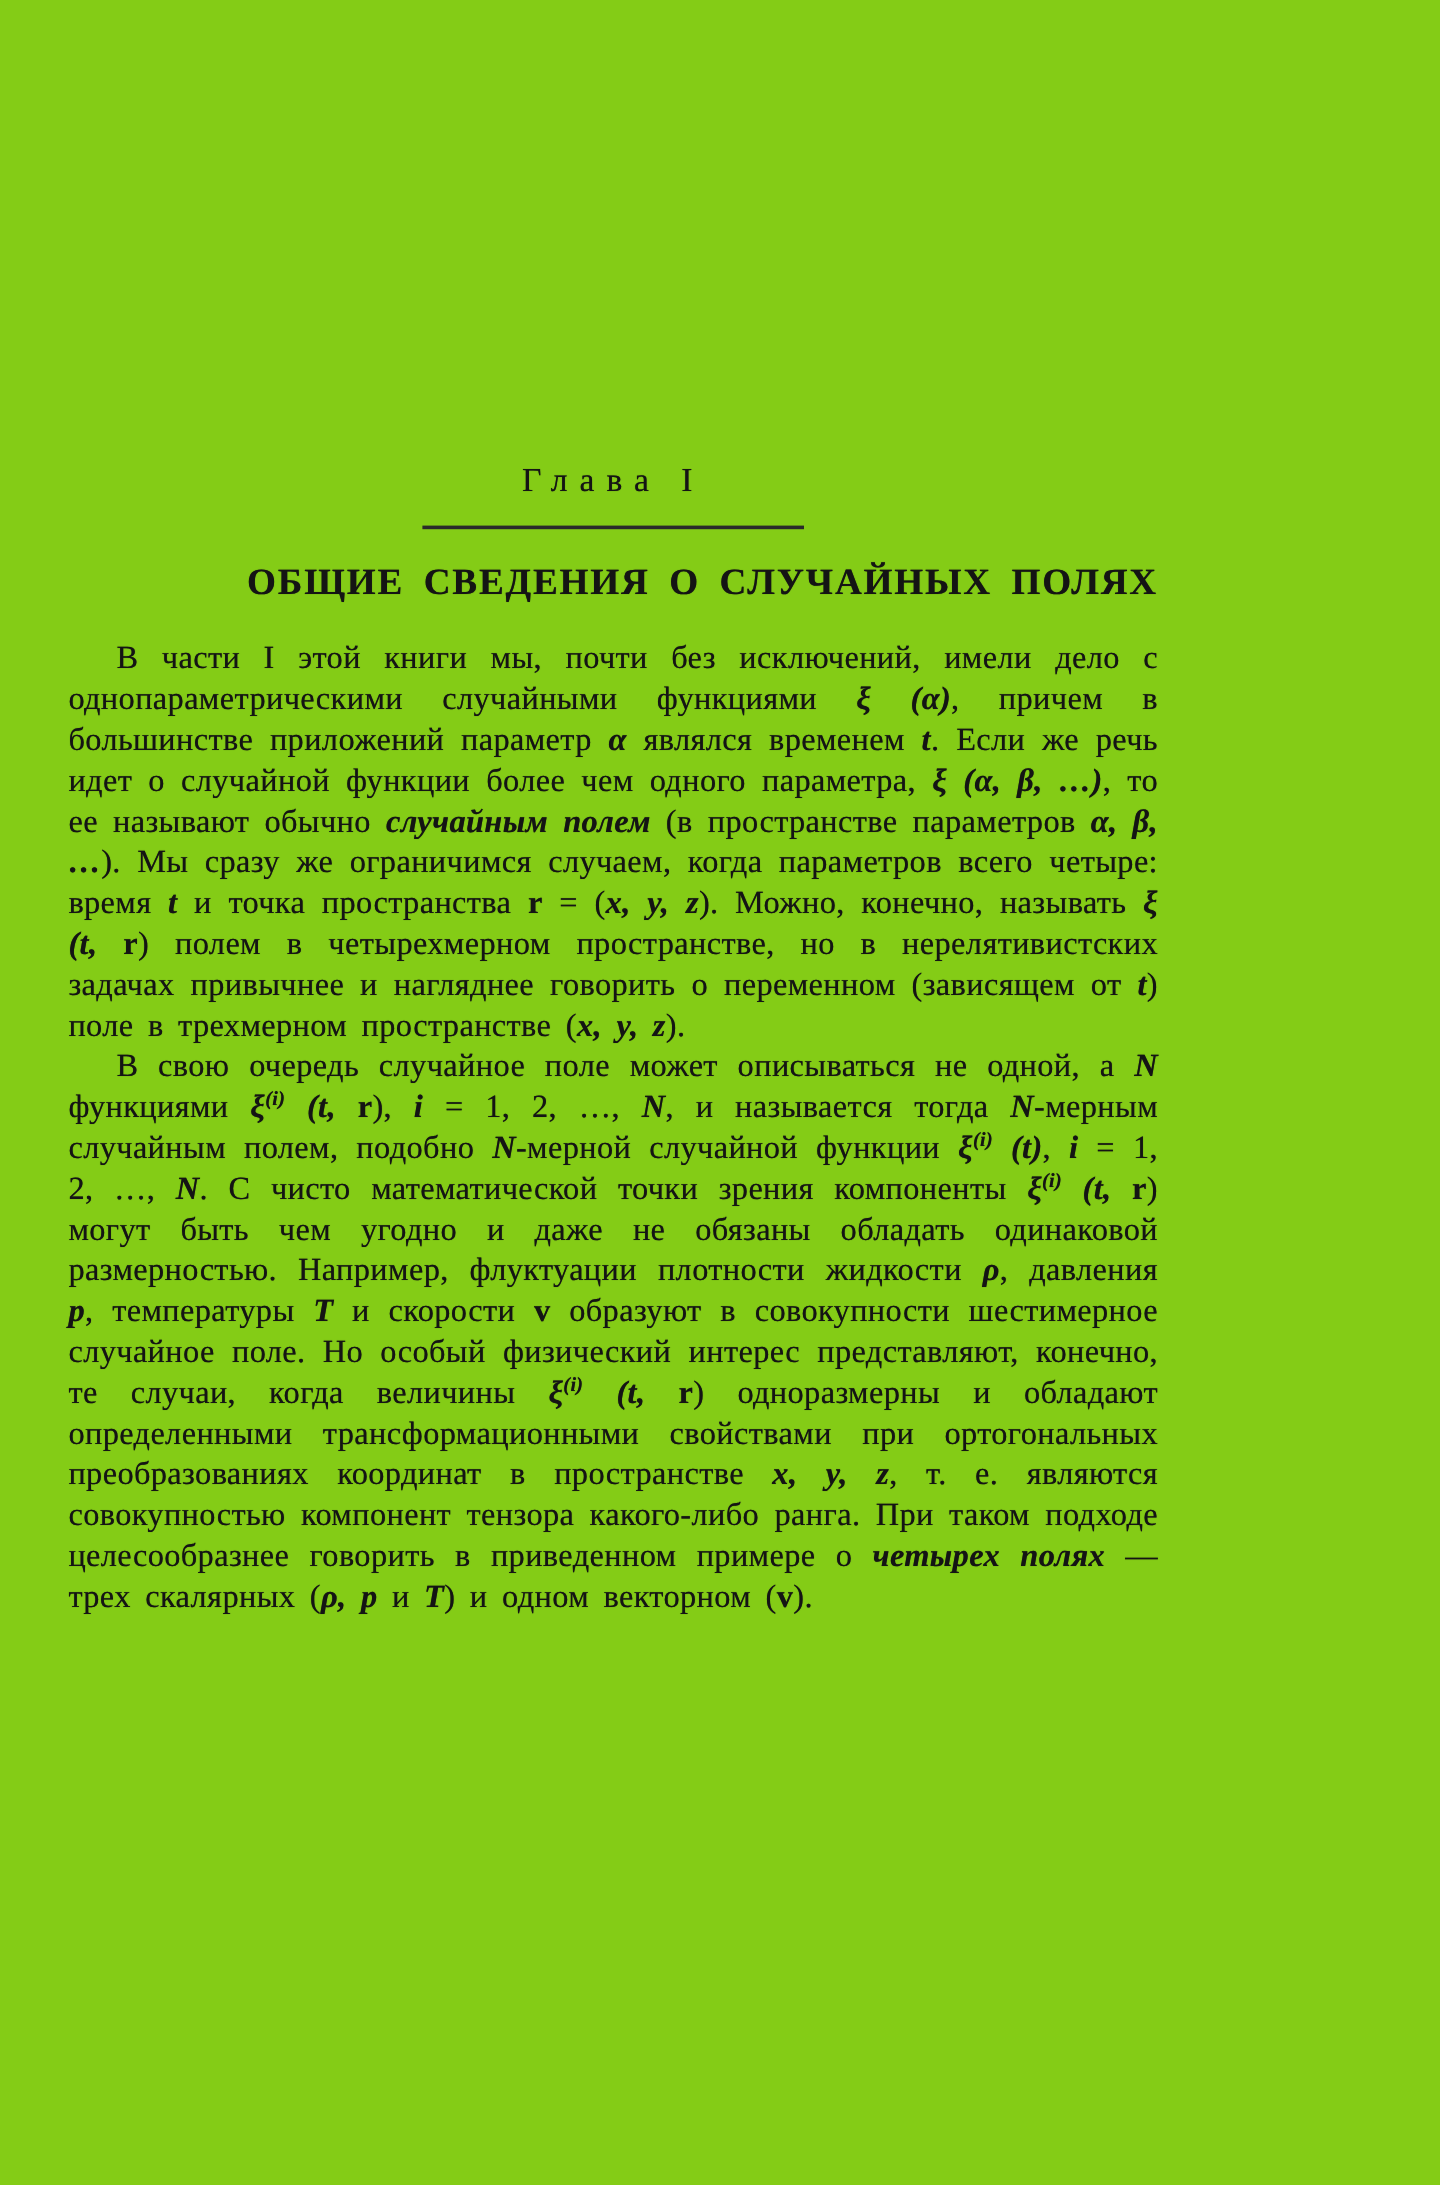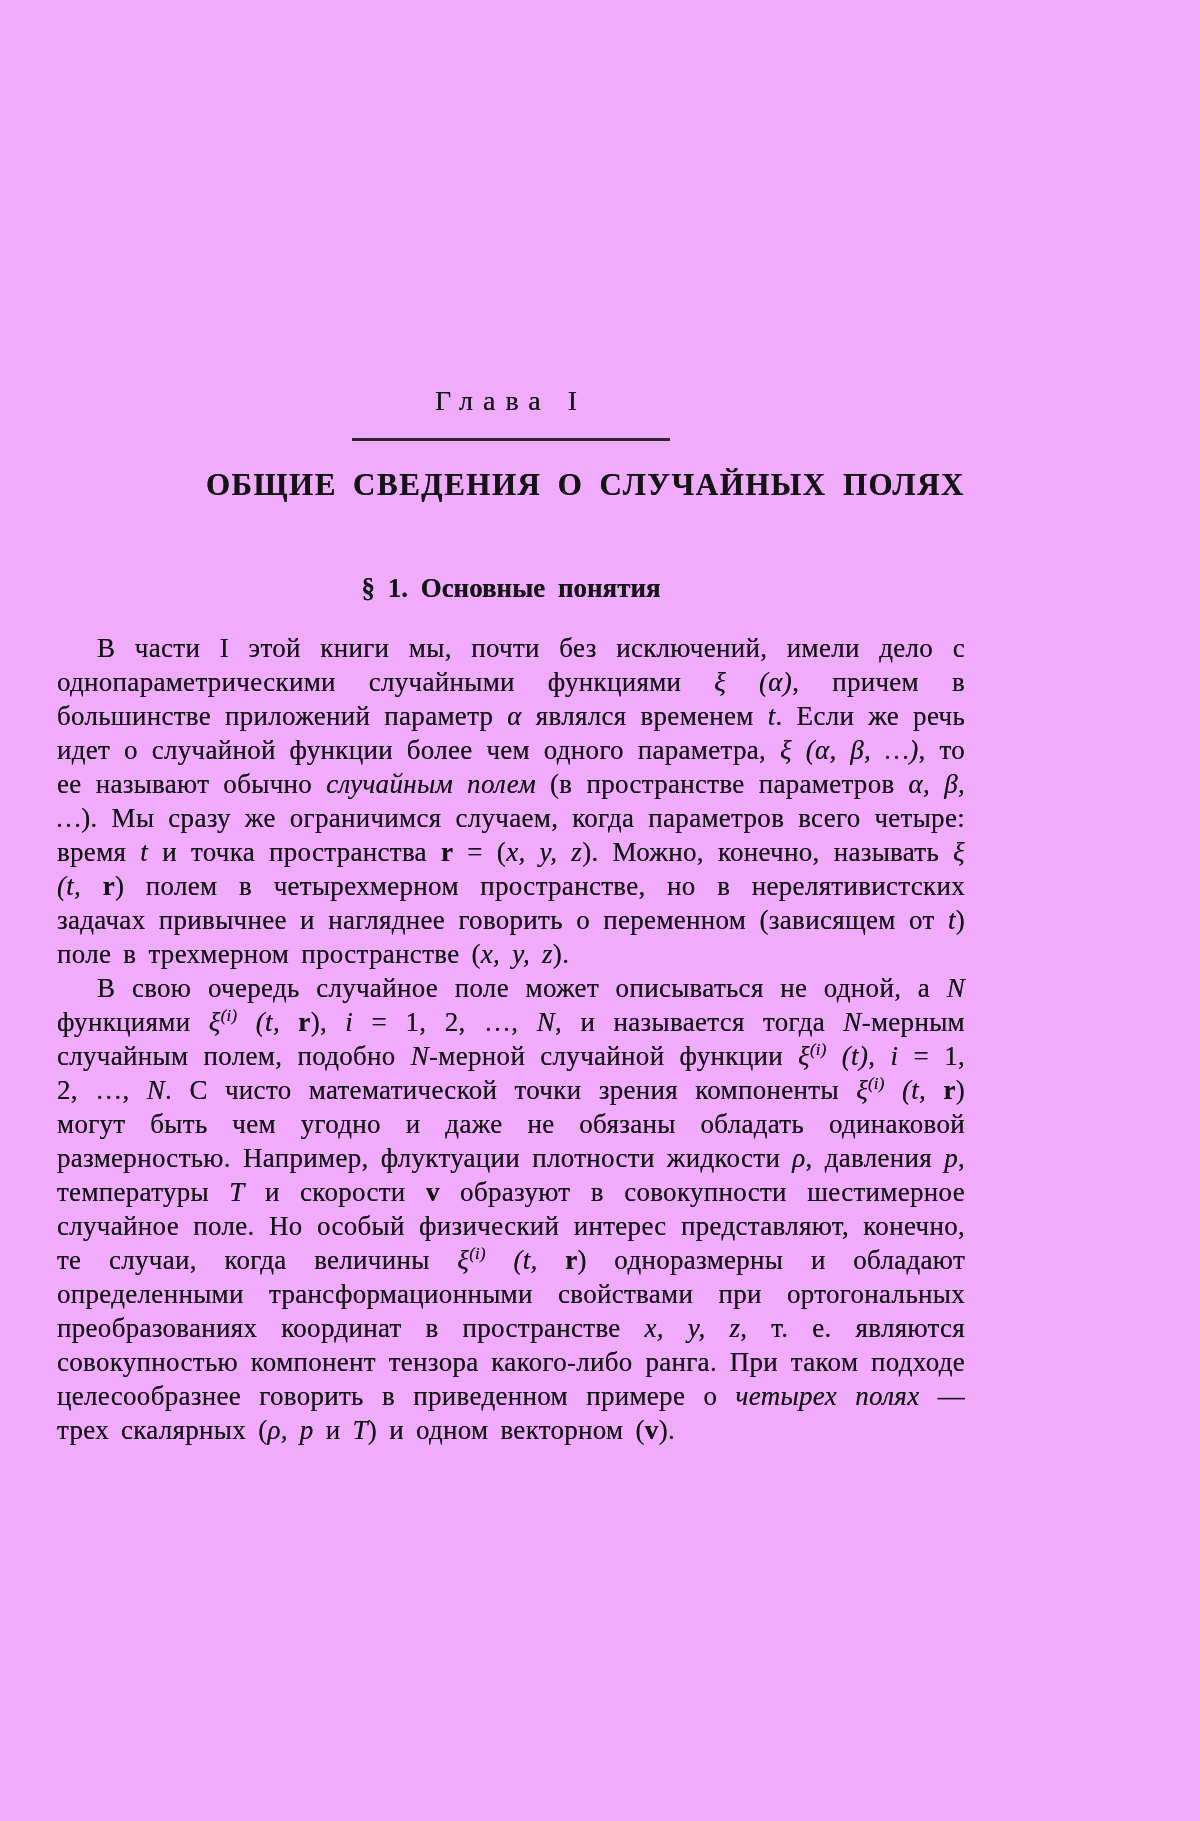--- a/index.html
+++ b/index.html
@@ -4,21 +4,21 @@
 <style>
   html, body {
     margin: 0;
     padding: 0;
     background: #ffffff;
   }
   .page {
     position: relative;
     width: 1200px;
     height: 1821px;
-    background: #f0abfc;
+    background: #84cc16;
     overflow: hidden;
     font-family: "Liberation Serif", "DejaVu Serif", serif;
     color: #141414;
     text-shadow: 0 0 0.6px rgba(20,20,20,0.75);
   }
   .content {
     position: absolute;
     left: 57px;
     top: 386px;
     width: 908px;
@@ -59,41 +59,40 @@
     line-height: 34px;
     text-align: justify;
     letter-spacing: 0.3px;
     word-spacing: 5px;
   }
   .para {
     margin: 0;
     padding: 0;
     text-indent: 40px;
   }
-  .it { font-style: italic; }
+  .it { font-style: italic; font-weight: bold; }
   .bd { font-weight: bold; }
   sup {
     font-size: 0.62em;
     line-height: 0;
     vertical-align: super;
   }
 </style>
 </head>
 <body>
 
 <div class="page">
   <div class="content">
 
     <div class="chapter">Глава I</div>
 
     <div class="chapter-rule"></div>
 
     <div class="page-title">ОБЩИЕ СВЕДЕНИЯ О СЛУЧАЙНЫХ ПОЛЯХ</div>
 
-    <div class="section-heading">§ 1. Основные понятия</div>
 
     <div class="paras">
         <p class="para"><span>В части I этой книги мы, почти без исключений, имели дело с однопараметрическими случайными функциями </span><span class="it">ξ (α)</span><span>, причем в большинстве приложений параметр </span><span class="it">α</span><span> являлся временем </span><span class="it">t</span><span>. Если же речь идет о случайной функции более чем одного параметра, </span><span class="it">ξ (α, β, …)</span><span>, то ее называют обычно </span><span class="it">случайным полем</span><span> (в пространстве параметров </span><span class="it">α, β, …</span><span>). Мы сразу же ограничимся случаем, когда параметров всего четыре: время </span><span class="it">t</span><span> и точка пространства </span><span class="bd">r</span><span> = (</span><span class="it">x, y, z</span><span>). Можно, конечно, называть </span><span class="it">ξ (t, </span><span class="bd">r</span><span>) полем в четырехмерном пространстве, но в нерелятивистских задачах привычнее и нагляднее говорить о переменном (зависящем от </span><span class="it">t</span><span>) поле в трехмерном пространстве (</span><span class="it">x, y, z</span><span>).</span></p>
         <p class="para"><span>В свою очередь случайное поле может описываться не одной, а </span><span class="it">N</span><span> функциями </span><span class="it">ξ</span><sup class="it">(i)</sup><span class="it"> (t, </span><span class="bd">r</span><span>), </span><span class="it">i</span><span> = 1, 2, …, </span><span class="it">N</span><span>, и называется тогда </span><span class="it">N</span><span>-мерным случайным полем, подобно </span><span class="it">N</span><span>-мерной случайной функции </span><span class="it">ξ</span><sup class="it">(i)</sup><span class="it"> (t)</span><span>, </span><span class="it">i</span><span> = 1, 2, …, </span><span class="it">N</span><span>. С чисто математической точки зрения компоненты </span><span class="it">ξ</span><sup class="it">(i)</sup><span class="it"> (t, </span><span class="bd">r</span><span>) могут быть чем угодно и даже не обязаны обладать одинаковой размерностью. Например, флуктуации плотности жидкости </span><span class="it">ρ</span><span>, давления </span><span class="it">p</span><span>, температуры </span><span class="it">T</span><span> и скорости </span><span class="bd">v</span><span> образуют в совокупности шестимерное случайное поле. Но особый физический интерес представляют, конечно, те случаи, когда величины </span><span class="it">ξ</span><sup class="it">(i)</sup><span class="it"> (t, </span><span class="bd">r</span><span>) одноразмерны и обладают определенными трансформационными свойствами при ортогональных преобразованиях координат в пространстве </span><span class="it">x, y, z</span><span>, т. е. являются совокупностью компонент тензора какого-либо ранга. При таком подходе целесообразнее говорить в приведенном примере о </span><span class="it">четырех полях</span><span> — трех скалярных (</span><span class="it">ρ, p</span><span> и </span><span class="it">T</span><span>) и одном векторном (</span><span class="bd">v</span><span>).</span></p>
       </div>
 
   </div>
 </div>
 
 </body></html>

